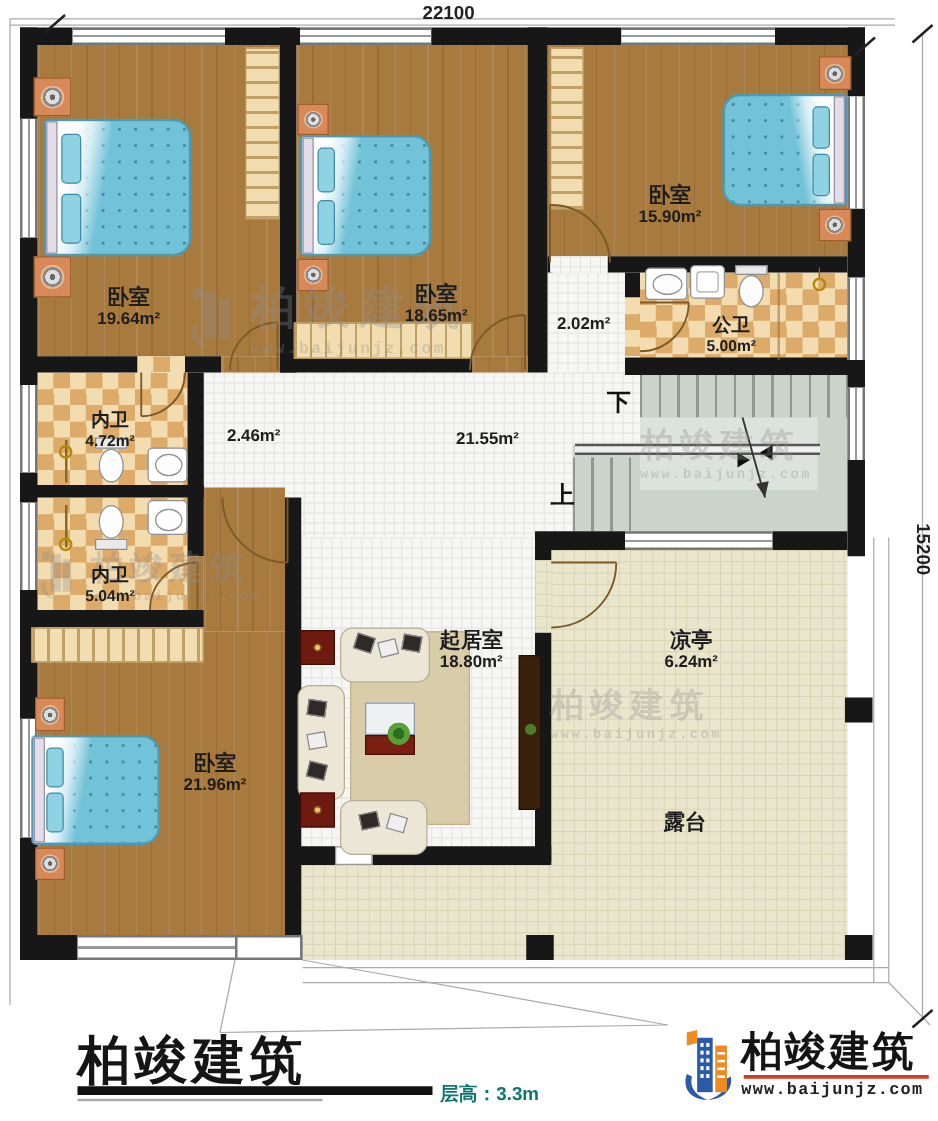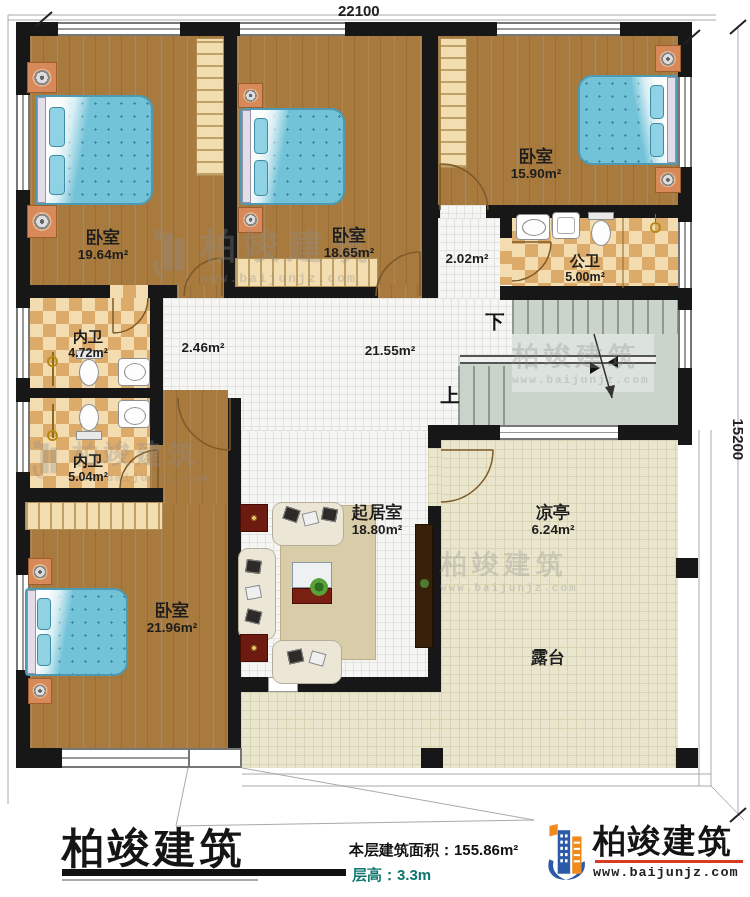--- a/index.html
+++ b/index.html
@@ -370,21 +370,20 @@
   <div class="wm" style="left:440px;top:546px;">
     <div>
         <div class="wm-name" style="font-size:27px;letter-spacing:5px;">柏竣建筑</div>
          <div class="wm-url" style="font-size:11px;">www.baijunjz.com</div>
       </div>
   </div>
 
   <div id="tb-title">柏竣建筑</div>
   <div id="tb-bar1"></div>
   <div id="tb-bar2"></div>
-  <div id="tb-area">本层建筑面积：155.86m²</div>
   <div id="tb-height">层高：3.3m</div>
 
   <div id="logo">
     <svg width="46" height="58" viewBox="0 0 44 56">
       <path d="M6,34 C2,46 10,54 22,54 C12,50 8,44 10,36 Z" fill="#2a5aa8"></path>
       <path d="M22,54 C34,54 42,46 40,36 L36,38 C38,46 30,52 22,54 Z" fill="#2a5aa8"></path>
       <rect x="14" y="6" width="12" height="42" fill="#2a5aa8"></rect>
       <g fill="#fff">
         <rect x="16.5" y="10" width="2.5" height="3"></rect>
           <rect x="21" y="10" width="2.5" height="3"></rect>

